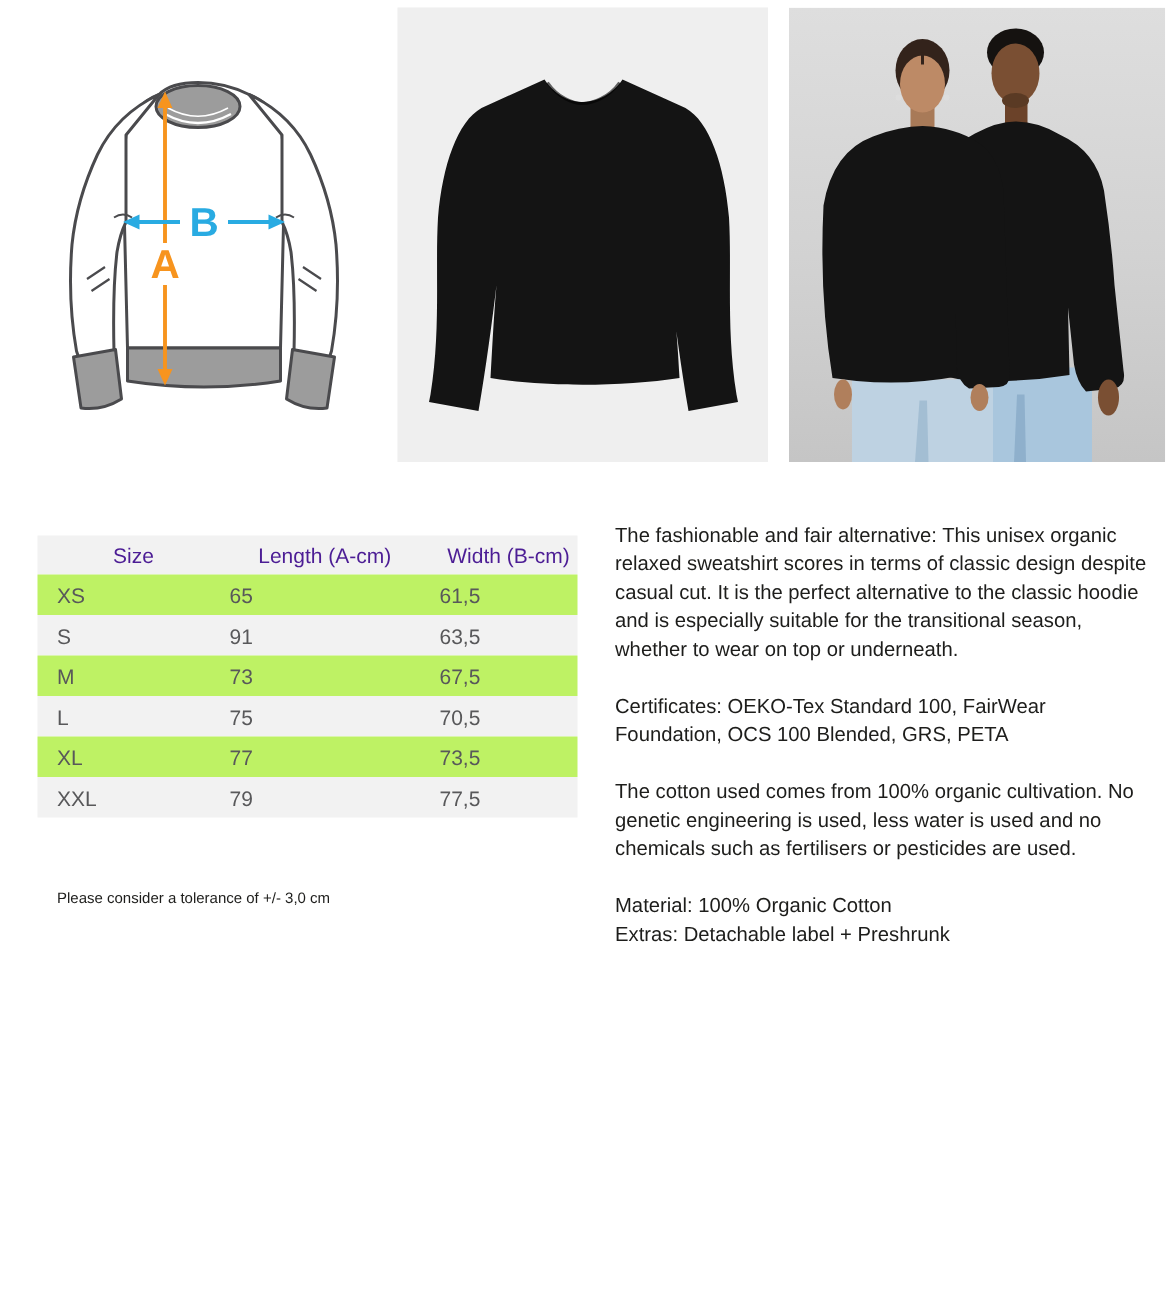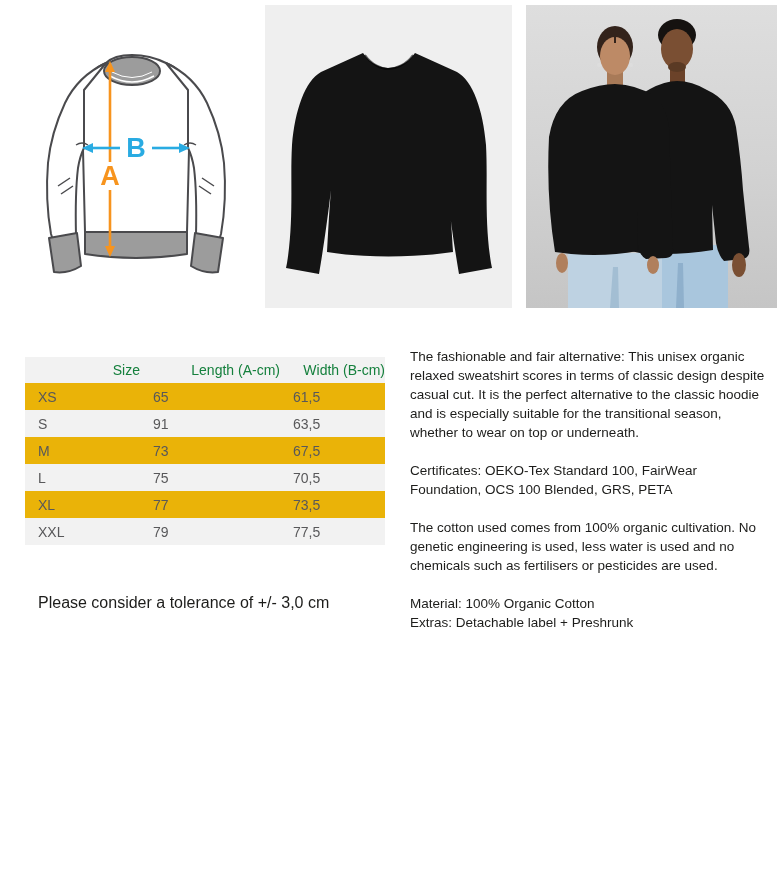--- a/index.html
+++ b/index.html
@@ -16,28 +16,28 @@
   .fig svg { display:block; width:100%; height:100%; }
   
   .size-table {
     position:absolute; left:25px; top:357px; width:360px;
     border-collapse:collapse; font-size:14px; color:#58585a; table-layout:fixed;
   }
   .size-table col.c1 { width:115px; }
   .size-table col.c2 { width:140px; }
   .size-table col.c3 { width:105px; }
   .size-table th {
-    font-weight:400; text-align:right; height:26px; background:#f2f2f2;
-    color:#15803d; padding-left:13px;
+    font-weight:400; text-align:center; height:26px; background:#f2f2f2;
+    color:#4c1d95; padding-left:13px;
   }
   .size-table td { height:27px; padding-left:13px; }
-  .size-table tr.dark  td { background:#eab308; }
+  .size-table tr.dark  td { background:#bef264; }
   .size-table tr.light td { background:#f2f2f2; }
   .tolerance {
-    position:absolute; left:38px; top:594px; font-size:16px; color:#1d1d1b;
+    position:absolute; left:38px; top:594px; font-size:10px; color:#1d1d1b;
   }
   
   .desc {
     position:absolute; left:410px; top:347px; width:362px;
     font-size:13.5px; line-height:19px; color:#1d1d1b;
   }
   .desc p { margin:0 0 19px 0; }
   .desc .spec-line { margin:0; }
 </style>
 </head>

